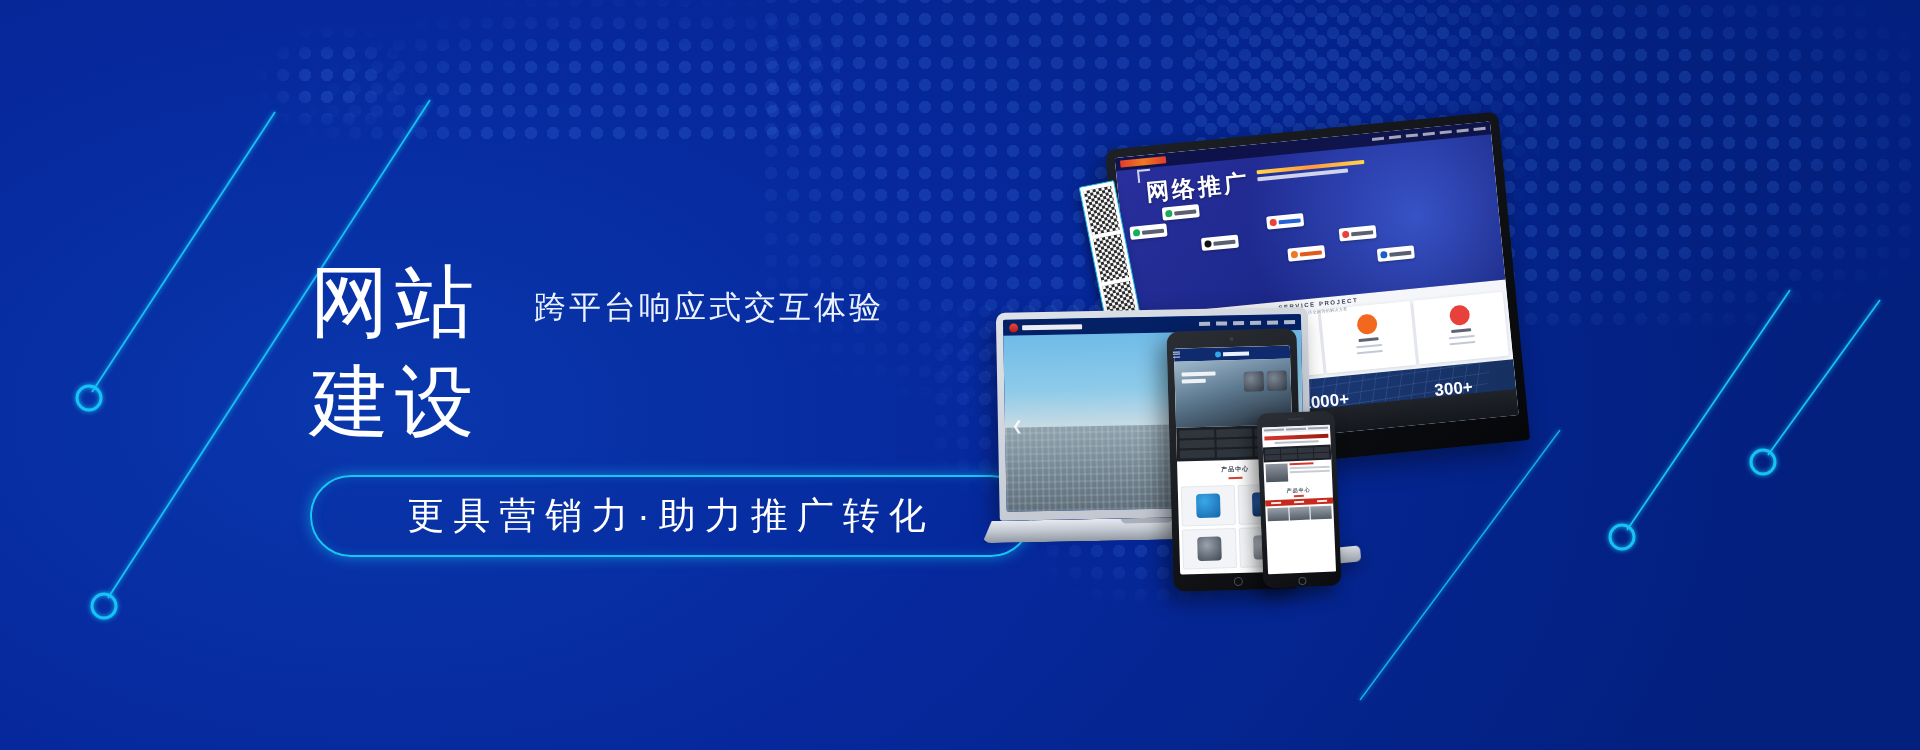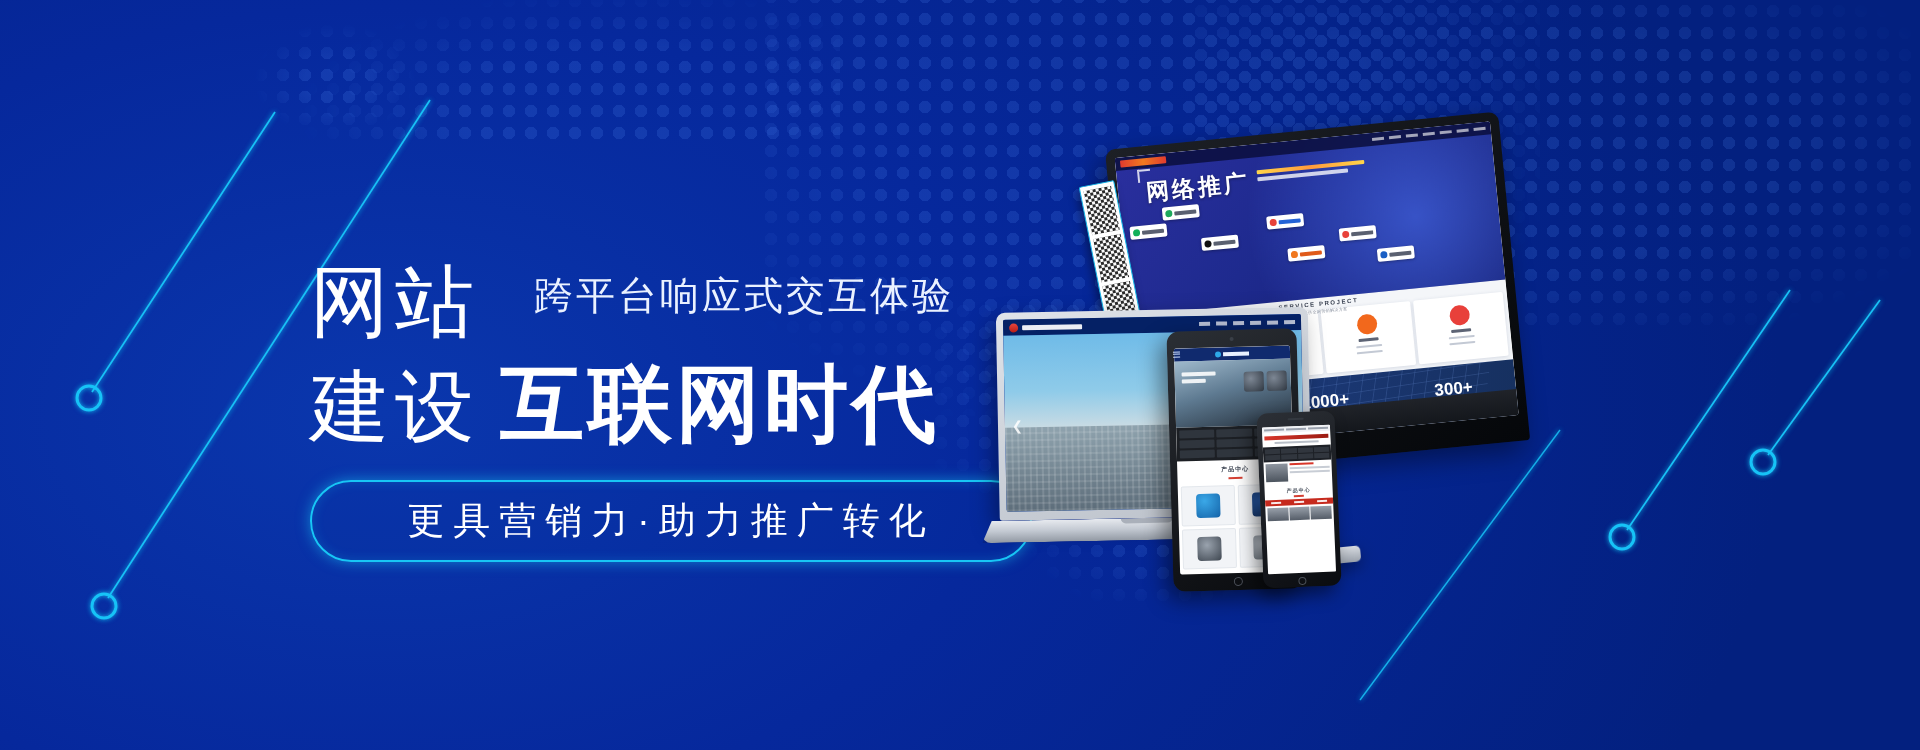--- a/index.html
+++ b/index.html
@@ -45,31 +45,31 @@
   .dm-f{ left:1020px; top:430px; width:300px; height:200px;
          -webkit-mask-image:radial-gradient(ellipse at 45% 40%, #000 22%, transparent 62%);
          mask-image:radial-gradient(ellipse at 45% 40%, #000 22%, transparent 62%);}
 
   
   .deco-svg{ position:absolute; left:0; top:0; width:1920px; height:750px; pointer-events:none; }
 
   
   .copy{ position:absolute; left:310px; top:262px; width:760px; }
 
-  .row-top{ display:flex; align-items:center; gap:54px; }
+  .row-top{ display:flex; align-items:flex-end; gap:54px; }
   .kicker{
     font-size:79px; line-height:1; color:#ffffff; font-weight:400;
     letter-spacing:6px; white-space:nowrap;
   }
   .subtitle{
-    font-size:39px; color:#eaf1ff; letter-spacing:3px;
+    font-size:32px; color:#eaf1ff; letter-spacing:3px;
     white-space:nowrap; padding-bottom:11px; font-weight:400;
   }
   .row-bottom{
-    display:flex; align-items:flex-end; gap:20px;
+    display:flex; align-items:flex-end; gap:64px;
     margin-top:21px;
   }
   .headline{
     font-size:79px; line-height:1; color:#ffffff; font-weight:400;
     letter-spacing:6px; white-space:nowrap;
   }
   .headline-accent{
     font-size:84px; line-height:1; color:#ffffff; font-weight:700;
     letter-spacing:4px; white-space:nowrap;
   }
@@ -403,21 +403,20 @@
 
   <div class="copy">
 
     <div class="row-top">
       <div class="kicker">网站</div>
       <div class="subtitle">跨平台响应式交互体验</div>
     </div>
 
     <div class="row-bottom">
       <div class="headline">建设</div>
-      <div class="headline-accent">互联网时代</div>
     </div>
 
     <div class="pill">
       <span class="pill-text">更具营销力·助力推广转化</span>
     </div>
   </div>
 
   <div class="devices">
 
     <div class="laptop">

